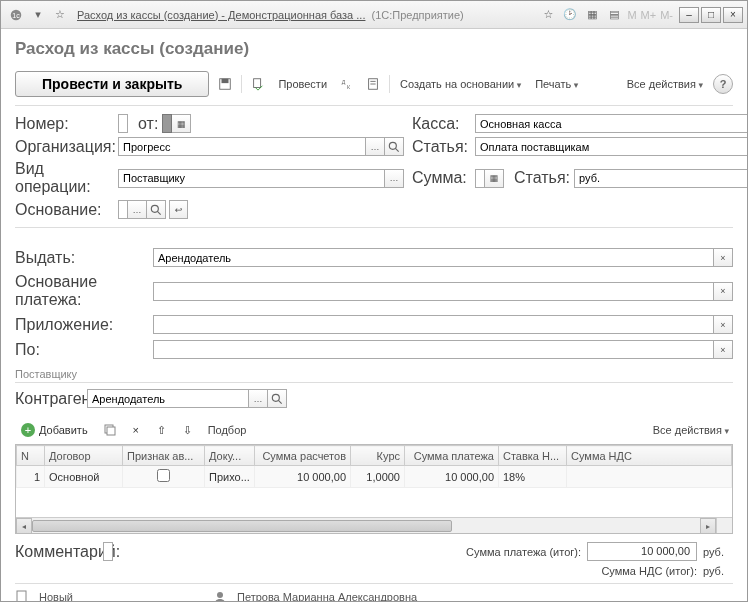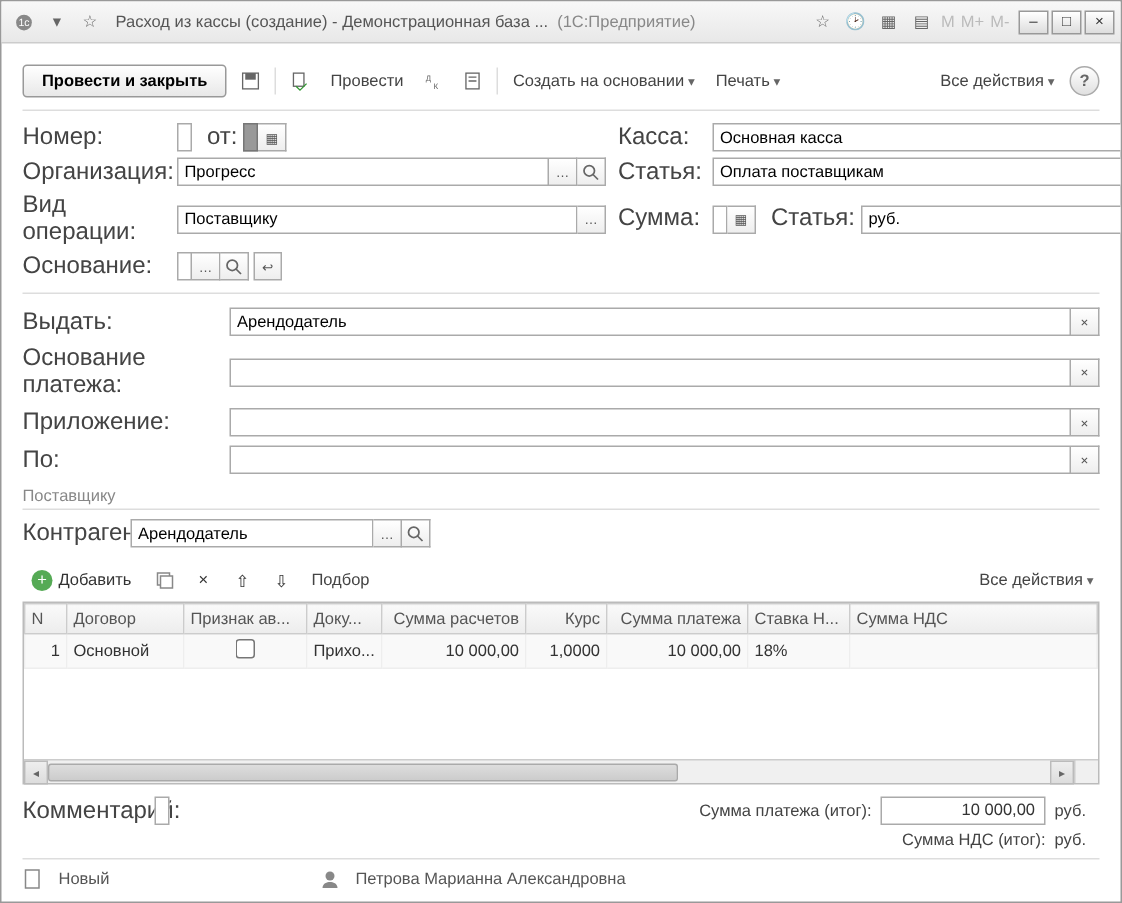--- a/index.html
+++ b/index.html
@@ -1,31 +1,31 @@
 <!DOCTYPE html>
 <html><head>
 <meta charset="utf-8">
 <style>
 * { box-sizing: border-box; margin: 0; padding: 0; }
 body { font-family: Arial, sans-serif; font-size: 11px; background: #f0f0f0; width: 748px; height: 602px; overflow: hidden; color: #333; }
 .window { background: #fff; border: 1px solid #999; width: 748px; height: 602px; display: flex; flex-direction: column; }
 .titlebar { background: linear-gradient(#f8f8f8, #e8e8e8); height: 28px; display: flex; align-items: center; padding: 0 4px; border-bottom: 1px solid #ccc; }
 .tb-icon { width: 18px; height: 18px; display: inline-flex; align-items: center; justify-content: center; margin: 0 2px; color: #666; }
-.tb-title { font-size: 11px; color: #555; margin: 0 6px; flex: 0 0 auto; }
+.tb-title { font-size: 11px; color: #555; margin: 0 6px; flex: 0 0 auto; text-decoration: underline; }
 .tb-app { font-size: 11px; color: #888; }
 .tb-spacer { flex: 1; }
 .tb-mem { color: #bbb; font-size: 11px; margin: 0 2px; }
 .win-btns { display: flex; gap: 2px; margin-left: 4px; }
 .win-btn { width: 20px; height: 16px; border: 1px solid #999; background: linear-gradient(#fff,#ddd); display: flex; align-items: center; justify-content: center; font-size: 10px; }
 
 .content { padding: 10px 14px 6px; flex: 1; display: flex; flex-direction: column; overflow: hidden; }
 h1 { font-size: 17px; font-weight: bold; color: #777; margin-bottom: 8px; }
 
 .toolbar { display: flex; align-items: center; gap: 6px; padding: 4px 0 8px; border-bottom: 1px solid #ddd; }
-.main-btn { background: linear-gradient(#fff,#e8e8e8); border: 1px solid #999; border-radius: 3px; padding: 4px 12px; font-size: 11px; font-weight: bold; cursor: pointer; }
+.main-btn { background: linear-gradient(#fff,#e8e8e8); border: 1px solid #999; border-radius: 3px; padding: 4px 26px; font-size: 14px; font-weight: bold; cursor: pointer; }
 .tbtn { width: 20px; height: 20px; display: inline-flex; align-items: center; justify-content: center; border: 1px solid transparent; border-radius: 2px; }
 .tlink { color: #444; padding: 3px 4px; }
 .dropdown::after { content: " ▾"; color: #666; font-size: 9px; }
 .help-btn { width: 20px; height: 20px; border-radius: 50%; border: 1px solid #aaa; background: linear-gradient(#fff,#e0e0e0); display: inline-flex; align-items: center; justify-content: center; color: #666; font-weight: bold; }
 
 .form-grid { display: grid; grid-template-columns: 95px 1fr 55px 1fr; gap: 4px 8px; padding: 8px 0; align-items: center; }
 .form-row2 { display: grid; grid-template-columns: 95px 1fr; gap: 4px 8px; padding: 3px 0; align-items: center; }
 .label { color: #444; font-size: 16px; }
 .input-wrap { display: flex; align-items: center; gap: 0; }
 .input { border: 1px solid #aaa; background: #fff; height: 19px; padding: 0 4px; font-size: 11px; flex: 1; min-width: 0; }
@@ -88,20 +88,21 @@
     <span class="tb-mem">M+</span>
     <span class="tb-mem">M-</span>
     <div class="win-btns">
       <div class="win-btn">–</div>
       <div class="win-btn">□</div>
       <div class="win-btn">×</div>
     </div>
   </div>
 
   <div class="content">
+    <h1>Расход из кассы (создание)</h1>
 
     <div class="toolbar">
       <button class="main-btn">Провести и закрыть</button>
       <span class="tbtn">
           <svg viewBox="0 0 16 16">
             <rect x="2" y="2" width="12" height="12" fill="none" stroke="#666"></rect>
             <rect x="4" y="2" width="8" height="5" fill="#666"></rect>
           </svg>
         </span>
       <span class="divider"></span>
@@ -187,21 +188,21 @@
               <circle cx="5" cy="5" r="3" fill="none" stroke="#666"></circle>
               <line x1="7" y1="7" x2="10" y2="10" stroke="#666"></line>
             </svg>
           </span>
         <span class="ibtn standalone">↩</span>
       </div>
       <span></span>
         <span></span>
     </div>
 
-    <div style="border-top:1px solid #ddd;padding-top:6px">
+    <div style="border-top:1px solid #ddd;padding-top:17px">
       <div class="form-row2" style="grid-template-columns:130px 1fr">
         <span class="label">Выдать:</span>
         <div class="input-wrap">
           <input class="input" value="Арендодатель" style="">
           <span class="ibtn">×</span>
         </div>
       </div>
       <div class="form-row2" style="grid-template-columns:130px 1fr">
         <span class="label">Основание платежа:</span>
         <div class="input-wrap">

